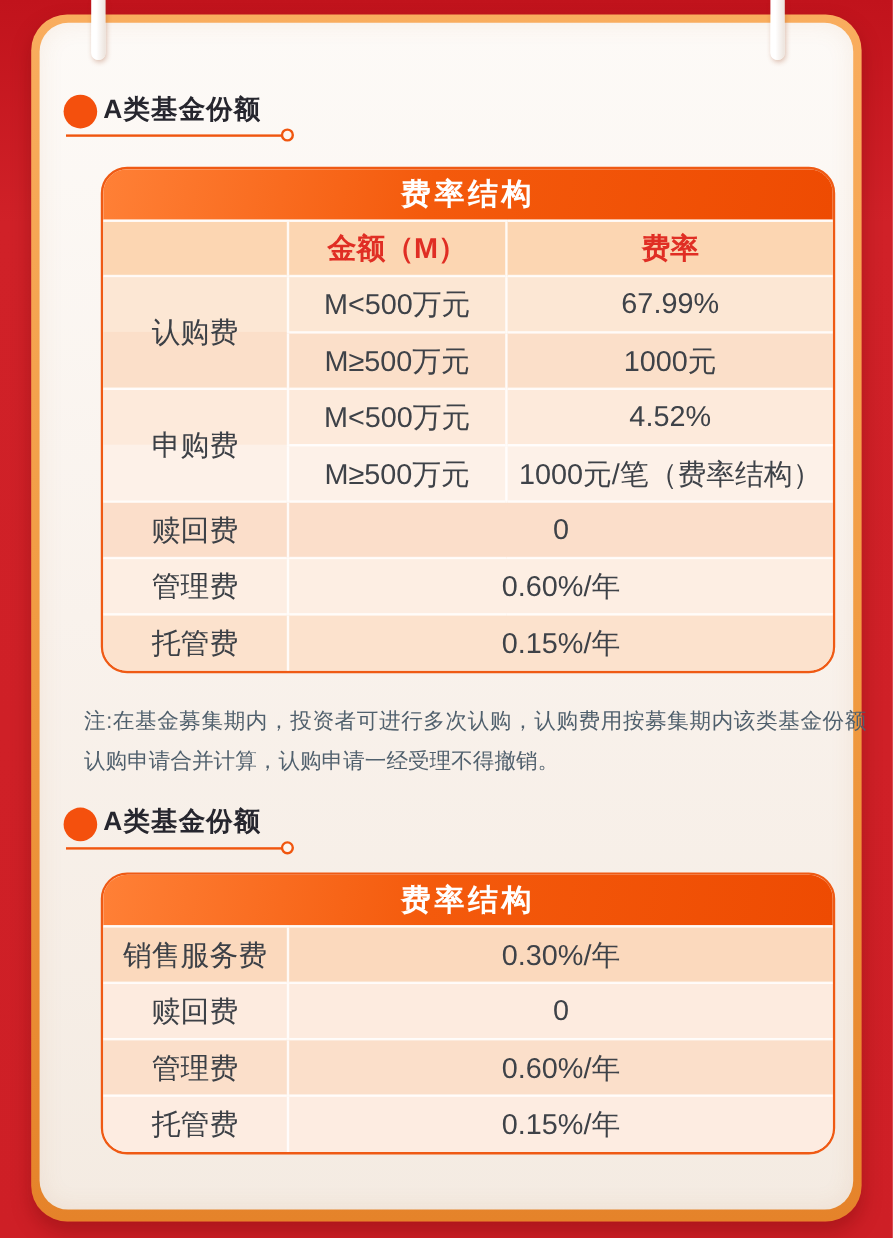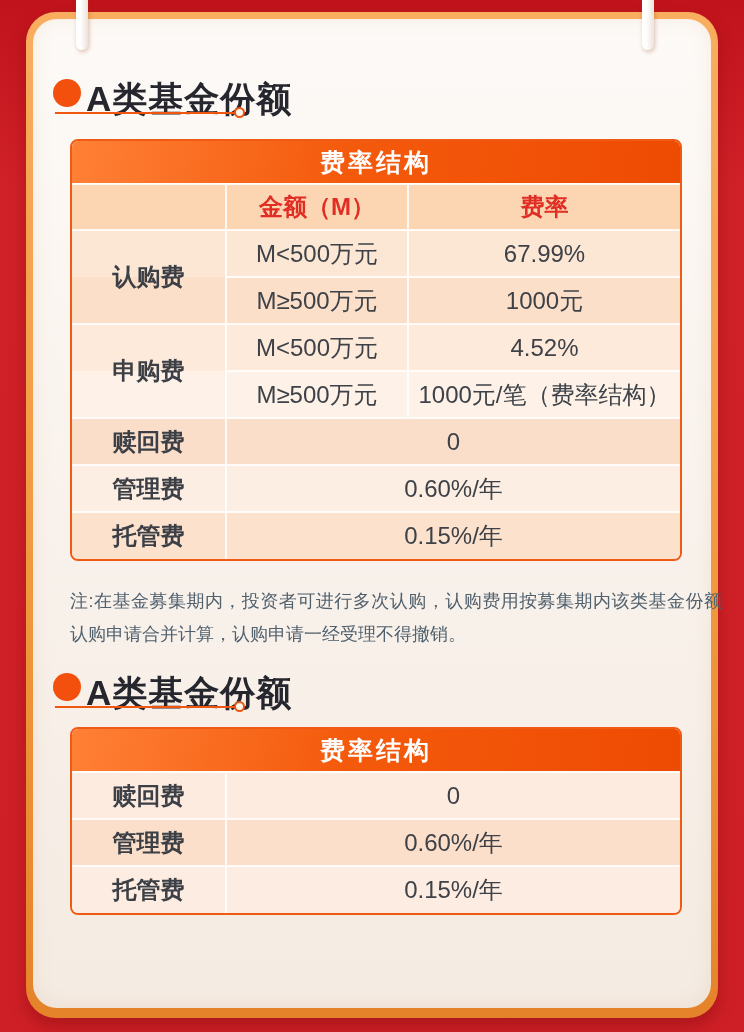--- a/index.html
+++ b/index.html
@@ -29,52 +29,52 @@
   .strap.left{left:76px;}
   .strap.right{left:642px;}
 
   .section-title{position:absolute;left:53px;height:48px;z-index:3;}
   .section-title .dot{
     position:absolute;left:0;top:3px;width:28px;height:28px;border-radius:50%;
     background:#f4500d;
   }
   .section-title .txt{
     position:absolute;left:33px;top:0;white-space:nowrap;
-    font-size:35px;font-weight:bold;color:#26262e;letter-spacing:1px;
+    font-size:22px;font-weight:bold;color:#26262e;letter-spacing:1px;
   }
   .section-title .rule{
     position:absolute;left:2px;top:36px;width:180px;height:2px;background:#f0560f;
   }
   .section-title .ring{
     position:absolute;left:181px;top:31px;width:7px;height:7px;
     border:2px solid #f0560f;border-radius:50%;background:#fdf6f0;
   }
   #title-a{top:76px;}
   #title-c{top:670px;}
 
   .fee-table{
-    position:absolute;left:70px;width:612px;box-sizing:border-box;
-    border:2px solid #ef5a14;border-radius:8px;overflow:hidden;
+    position:absolute;left:84px;width:612px;box-sizing:border-box;
+    border:2px solid #ef5a14;border-radius:22px;overflow:hidden;
     background:#fdf0e7;z-index:2;
   }
   #table-a{top:139px;}
   #table-c{top:727px;}
   .fee-table .thead{
     height:42px;line-height:42px;text-align:center;
     background:linear-gradient(100deg,#ff8036 0%,#f45a0c 45%,#ee4b02 100%);
     color:#ffffff;font-size:25px;font-weight:bold;letter-spacing:3px;
   }
   .fee-table table{border-collapse:collapse;width:608px;table-layout:fixed;}
   .fee-table td{
     text-align:center;vertical-align:middle;
     font-size:24px;color:#3e4248;padding:0;white-space:nowrap;
     border-top:2px solid rgba(255,255,255,.85);
   }
   .fee-table td.vline{border-left:2px solid rgba(255,255,255,.85);}
-  .fee-table td.lab{font-weight:bold;color:#3c4046;}
+  .fee-table td.lab{font-weight:normal;color:#3c4046;}
   tr.subhead td{font-weight:bold;color:#e02e24;font-size:24px;}
   tr.subhead{background:#fcd6b2;height:46px;}
   tr{height:47px;}
   tr.ar1{background:#fce7d4;}
   tr.ar2{background:#fbdfc9;}
   tr.ar3{background:#fdeadb;}
   tr.ar4{background:#fdf1e8;}
   tr.ar5{background:#fbdeca;}
   tr.ar6{background:#fdeee3;}
   tr.ar7{background:#fce2cd;}
@@ -164,20 +164,24 @@
 </div>
 
 <div class="fee-table" id="table-c">
   <div class="thead">费率结构</div>
   <table>
     <colgroup>
         <col style="width:154px">
         <col style="width:454px">
       </colgroup>
     <tbody>
+        <tr class="cr1">
+      <td class="lab">销售服务费</td>
+      <td class="vline">0.30%/年</td>
+    </tr>
     <tr class="cr2">
       <td class="lab">赎回费</td>
       <td class="vline">0</td>
     </tr>
     <tr class="cr3">
       <td class="lab">管理费</td>
       <td class="vline">0.60%/年</td>
     </tr>
     <tr class="cr4">
       <td class="lab">托管费</td>

